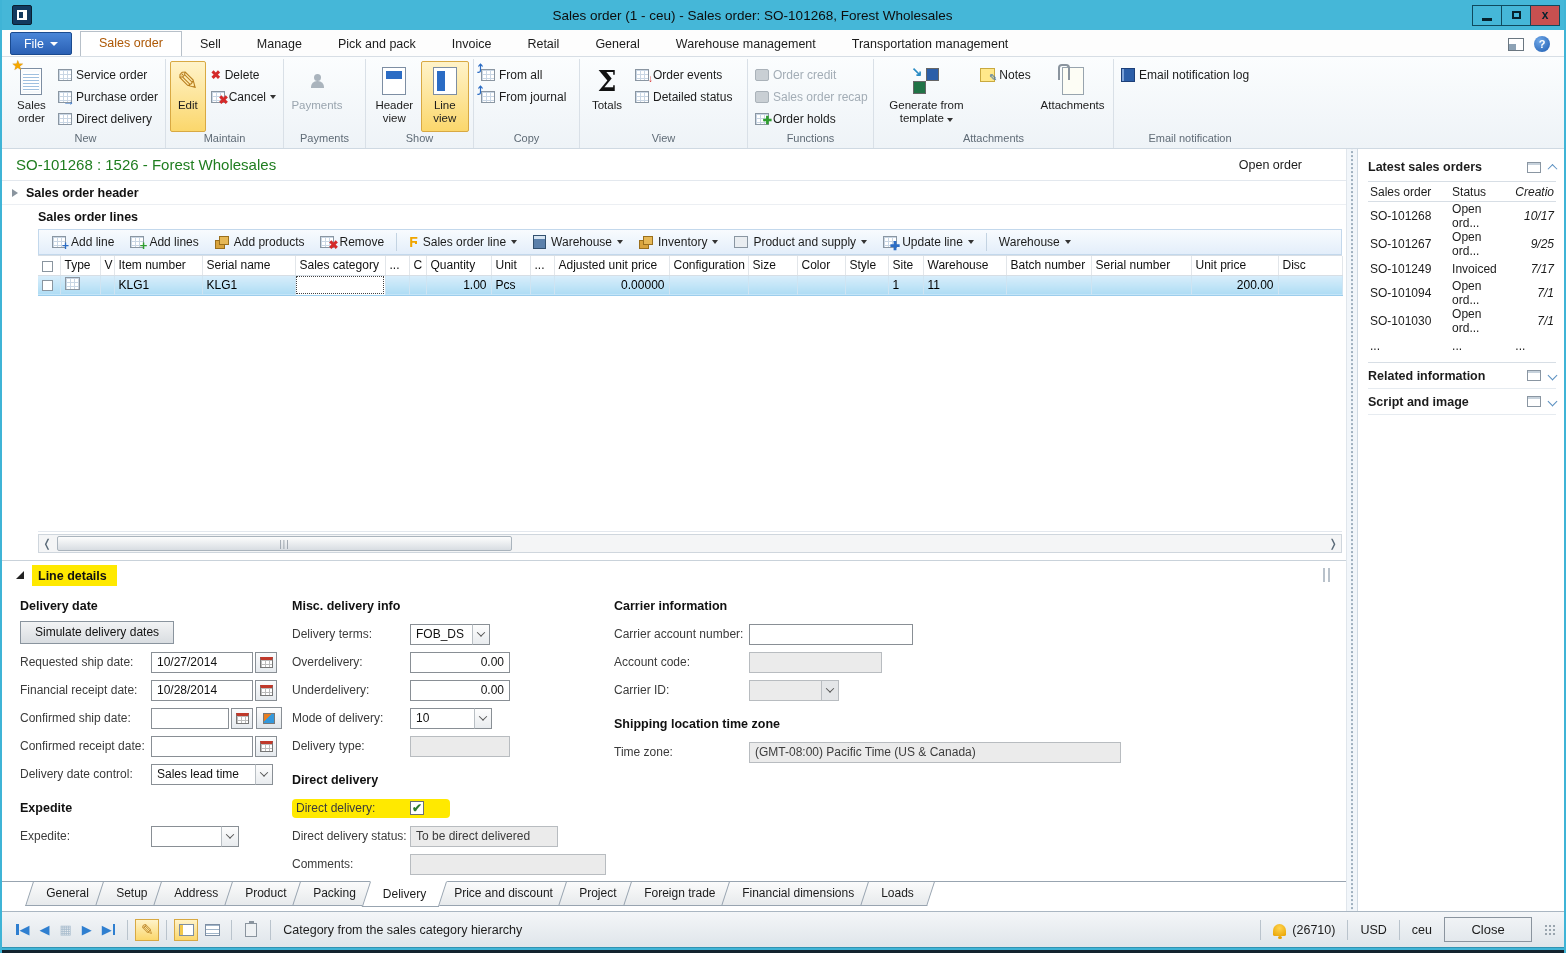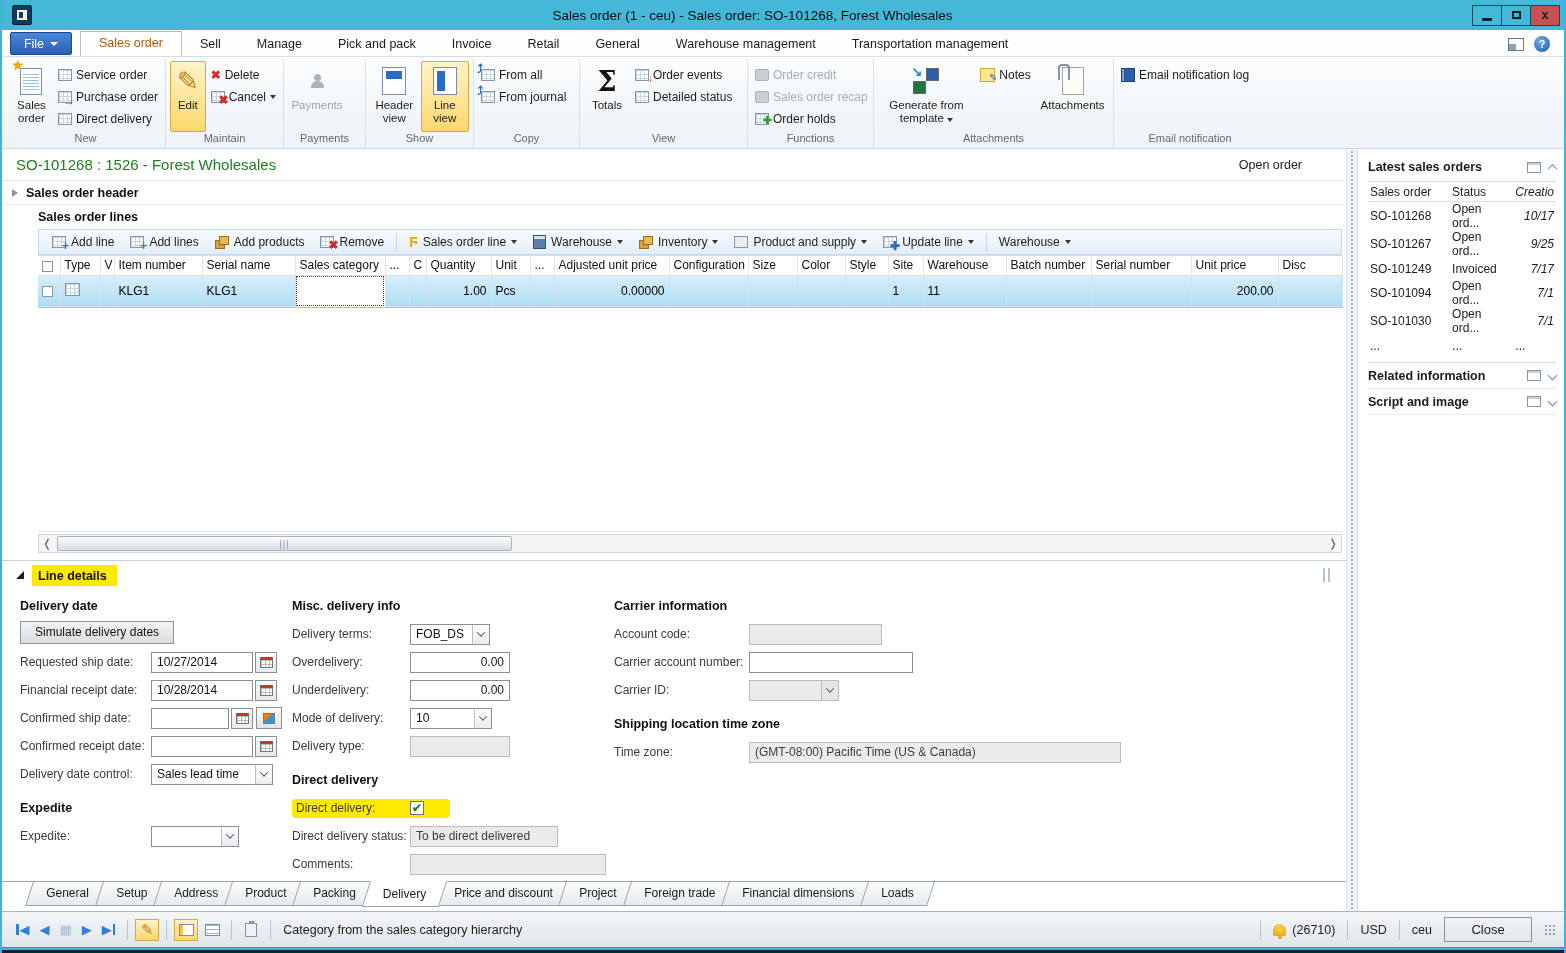--- a/index.html
+++ b/index.html
@@ -109,21 +109,21 @@
   .ltoolbar { height:26px; margin:0 4px 0 36px; border:1px solid #c3d8ec; background:linear-gradient(#f8fbfe,#e3eefa);
     display:flex; align-items:center; padding:0 6px; gap:2px; font-size:12px; color:#1c1c1c; }
   .titem { display:flex; align-items:center; gap:5px; padding:0 7px; height:22px; white-space:nowrap; }
   .tsep { width:1px; height:18px; background:#c3d3e2; margin:0 3px; }
 
   
   .grid { margin-left:36px; width:1304px; border-top:1px solid #d7dee5; }
   table.g { border-collapse:collapse; table-layout:fixed; width:1304px; font-size:12px; }
   table.g th { font-weight:normal; text-align:left; border-right:1px solid #e2e6ea; border-bottom:1px solid #d7dee5;
     height:19px; padding:0 4px; overflow:hidden; white-space:nowrap; color:#111; }
-  table.g td { height:32px; padding:0 4px; border-right:1px solid #cfe4f2; overflow:hidden; white-space:nowrap;margin-left:16px; }
+  table.g td { height:20px; padding:0 4px; border-right:1px solid #cfe4f2; overflow:hidden; white-space:nowrap;margin-left:16px; }
   tr.sel td { background:linear-gradient(#d9eefb,#aedcf4); border-bottom:1px solid #9ccdec; }
   .num { text-align:right; }
   .cb { width:11px; height:11px; border:1px solid #8a959f; background:#fff; display:inline-block; vertical-align:middle; }
   .focuscell { outline:1px dotted #444; outline-offset:-2px; background:#fff !important; }
   .gridbody { flex:1; border-bottom:1px solid #e3e8ee; margin-left:36px; width:1304px; }
   .hscroll { height:19px; margin:2px 4px 0 36px; border:1px solid #cfd6dd; background:#f4f5f6; display:flex; align-items:center; }
   .harrow { width:16px; text-align:center; color:#5a6a78; font-size:11px; }
   .hthumb { width:455px; height:15px; margin-left:2px; background:linear-gradient(#fdfdfd,#d8dde2); border:1px solid #aab4bd; border-radius:2px;
     display:flex; align-items:center; justify-content:center; color:#8a949e; font-size:9px; letter-spacing:1px; }
   .htrack { flex:1; }
@@ -722,26 +722,26 @@
           </div>
           <div class="frow">
             <span class="flabel" style="width:118px">Comments:</span>
             <span class="fld dis" style="width:196px"></span>
           </div>
         </div>
 
         <div class="colC">
           <div class="grouphdr">Carrier information</div>
           <div class="frow">
+            <span class="flabel" style="width:135px">Carrier account number:</span>
+            <span class="fld" style="width:164px"></span>
+          </div>
+          <div class="frow">
             <span class="flabel" style="width:135px">Account code:</span>
             <span class="fld dis" style="width:133px"></span>
-          </div>
-          <div class="frow">
-            <span class="flabel" style="width:135px">Carrier account number:</span>
-            <span class="fld" style="width:164px"></span>
           </div>
           <div class="frow">
             <span class="flabel" style="width:135px">Carrier ID:</span>
             <span class="combo">
               <span class="fld dis" style="width:72px;border-right:none"></span>
               <span class="arr dis">
                   <span class="chev"></span>
                 </span>
             </span>
           </div>

